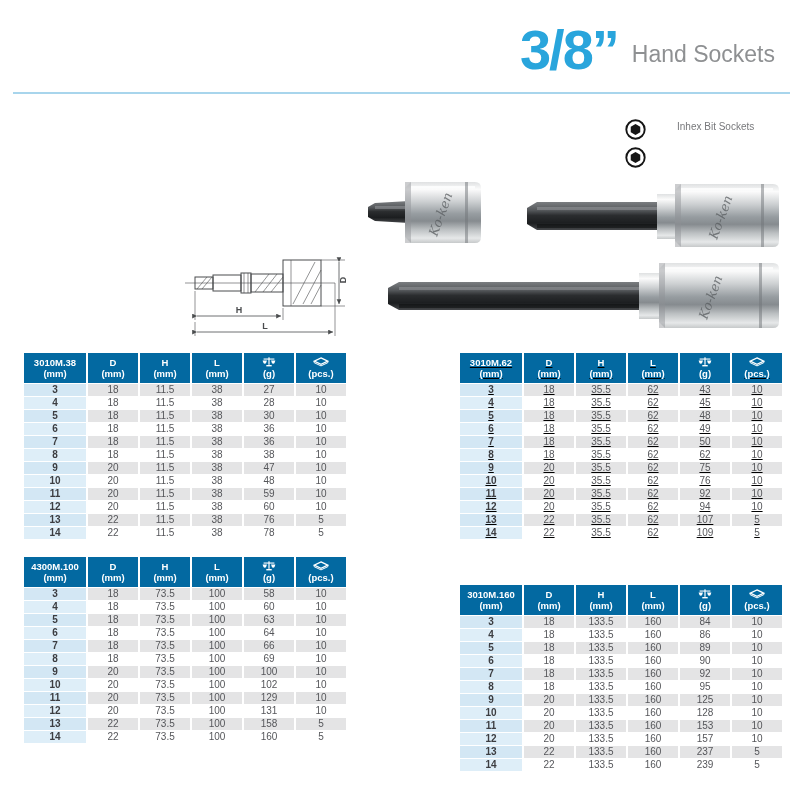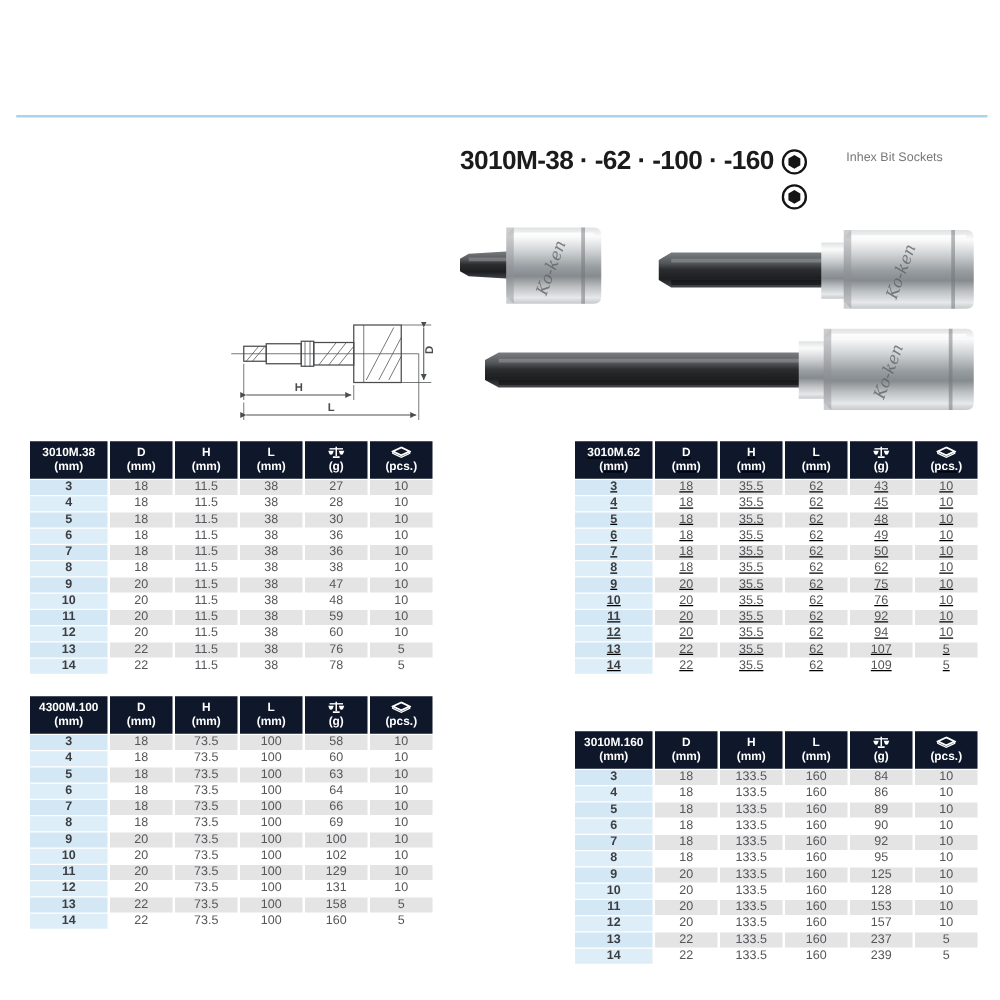--- a/index.html
+++ b/index.html
@@ -13,21 +13,21 @@
   .rule{position:absolute;top:92px;left:13px;width:777px;height:2px;background:#A8D5EC;}
 
   
   .models{position:absolute;left:368px;top:116px;color:#1b1b1d;font-weight:bold;
           font-size:21px;letter-spacing:-0.5px;line-height:26px;}
   .hex-icons{position:absolute;left:625px;top:119px;display:flex;flex-direction:column;gap:7px;}
   .type-labels{position:absolute;left:677px;top:121px;font-size:10px;line-height:12px;color:#77787B;}
 
   
   table.spec-table{position:absolute;border-collapse:separate;border-spacing:2px 1px;table-layout:fixed;}
-  .spec-table th{background:#0f172a;color:#fff;font-size:9.5px;font-weight:bold;
+  .spec-table th{background:#0369a1;color:#fff;font-size:9.5px;font-weight:bold;
                  line-height:11px;height:28px;padding:1px 0;text-align:center;vertical-align:middle;}
   .spec-table td{text-align:center;font-size:10px;color:#55565A;height:12px;line-height:12px;padding:0;}
   .spec-table tbody tr:nth-child(odd) td{background:#E4E4E5;}
   .spec-table td.size-col{background:#DEEEF8;font-weight:bold;color:#3C3D41;}
   .spec-table tbody tr:nth-child(odd) td.size-col{background:#D3E7F4;}
   .t1{left:22px;top:352px;}  .t2{left:458px;top:352px;text-decoration:underline;}
   .t3{left:22px;top:556px;}  .t4{left:458px;top:584px;}
   .hdr-icon{display:block;margin:0 auto 1px auto;}
 
   .abs{position:absolute;}
@@ -55,24 +55,27 @@
         <stop offset="0.48" stop-color="#2b2d2f"></stop>
           <stop offset="0.75" stop-color="#1c1e20"></stop>
         <stop offset="1" stop-color="#45474a"></stop>
       </linearGradient>
       <marker id="arr" markerWidth="8" markerHeight="8" refX="6" refY="3" orient="auto">
         <path d="M0,0 L6,3 L0,6 Z" fill="#4a4c4e"></path>
       </marker>
     </defs>
   </svg>
 
+  <div class="banner">
+    <span class="size-label">3/8”</span>
+    <span class="category-label">Hand Sockets</span>
+  </div>
   <div class="rule"></div>
 
   <div class="models">
-    <div>3010M-38 · -62 · -100 · -160</div>
   </div>
 
   <div class="hex-icons">
     <svg width="21" height="21" viewBox="0 0 21 21">
       <circle cx="10.5" cy="10.5" r="9.2" fill="none" stroke="#151515" stroke-width="1.9"></circle>
       <polygon points="15.26,13.25 10.5,16 5.74,13.25 5.74,7.75 10.5,5 15.26,7.75" fill="#151515"></polygon>
     </svg>
     <svg width="21" height="21" viewBox="0 0 21 21">
       <circle cx="10.5" cy="10.5" r="9.2" fill="none" stroke="#151515" stroke-width="1.9"></circle>
       <polygon points="15.26,13.25 10.5,16 5.74,13.25 5.74,7.75 10.5,5 15.26,7.75" fill="#151515"></polygon>

